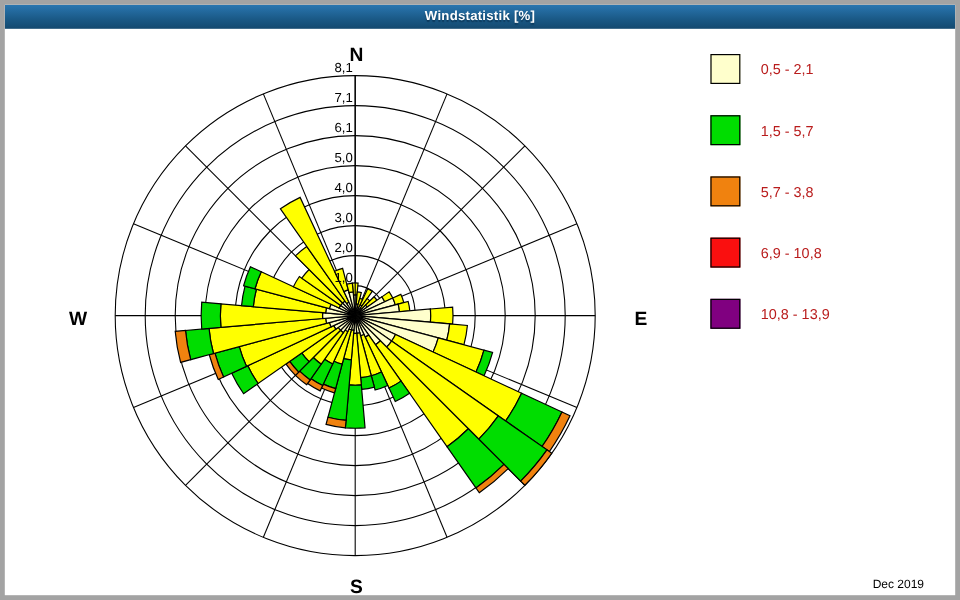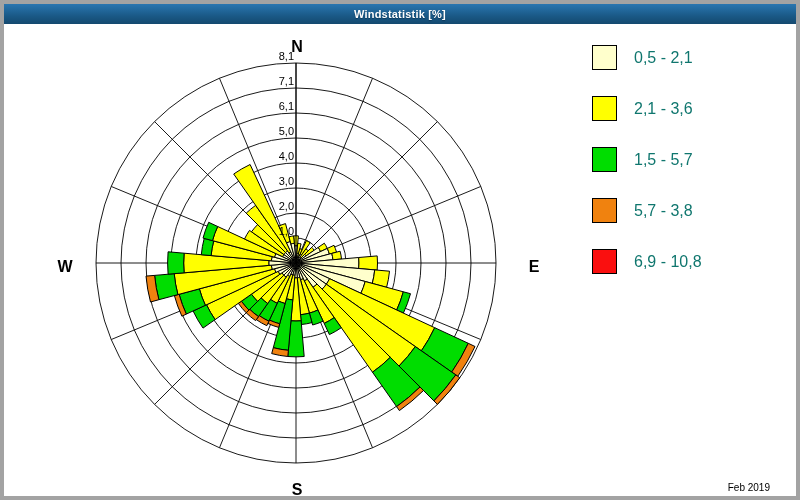--- a/index.html
+++ b/index.html
@@ -19,21 +19,21 @@
   .plot{ position:absolute; left:0; top:20px; }
   .compass{
     position:absolute; font-weight:bold; color:#000; font-size:16px;
     transform:translate(-50%,-50%);
   }
   .legend{ position:absolute; left:588px; top:40px; }
   .legend-item{ display:flex; align-items:center; height:27px; margin-bottom:24px; }
   .legend-swatch{
     width:25px; height:25px; border:1px solid #000; box-sizing:border-box; flex:0 0 25px;
   }
-  .legend-label{ margin-left:17px; font-size:16px; color:#0f766e; white-space:pre; }
+  .legend-label{ margin-left:17px; font-size:12px; color:#b91c1c; white-space:pre; }
   .footer-date{
     position:absolute; right:26px; bottom:3px; font-size:10px; color:#000;
   }
 </style>
 </head>
 <body>
 
 <div class="window">
   <div class="titlebar">
     <span>Windstatistik [%]</span>
@@ -186,31 +186,31 @@
   <div class="compass" style="left:530px; top:263px;">E</div>
   <div class="compass" style="left:293px; top:486px;">S</div>
   <div class="compass" style="left:61px;  top:263px;">W</div>
 
   <div class="legend" id="legend">
       <div class="legend-item">
         <div class="legend-swatch" style="background: rgb(255, 255, 204);"></div>
         <div class="legend-label">0,5 - 2,1</div>
       </div>
       <div class="legend-item">
-        <div class="legend-swatch" style="background: rgb(255, 255, 0);"></div>
-        <div class="legend-label">2,1 - 3,6</div>
-      </div>
-      <div class="legend-item">
         <div class="legend-swatch" style="background: rgb(0, 221, 0);"></div>
         <div class="legend-label">1,5 - 5,7</div>
       </div>
       <div class="legend-item">
         <div class="legend-swatch" style="background: rgb(240, 130, 15);"></div>
         <div class="legend-label">5,7 - 3,8</div>
       </div>
       <div class="legend-item">
         <div class="legend-swatch" style="background: rgb(250, 15, 15);"></div>
         <div class="legend-label">6,9 - 10,8</div>
       </div>
+      <div class="legend-item">
+        <div class="legend-swatch" style="background: rgb(128, 0, 128);"></div>
+        <div class="legend-label">10,8 - 13,9</div>
+      </div>
     </div>
 
-  <div class="footer-date">Feb 2019</div>
+  <div class="footer-date">Dec 2019</div>
 </div>
 
 </body></html>

